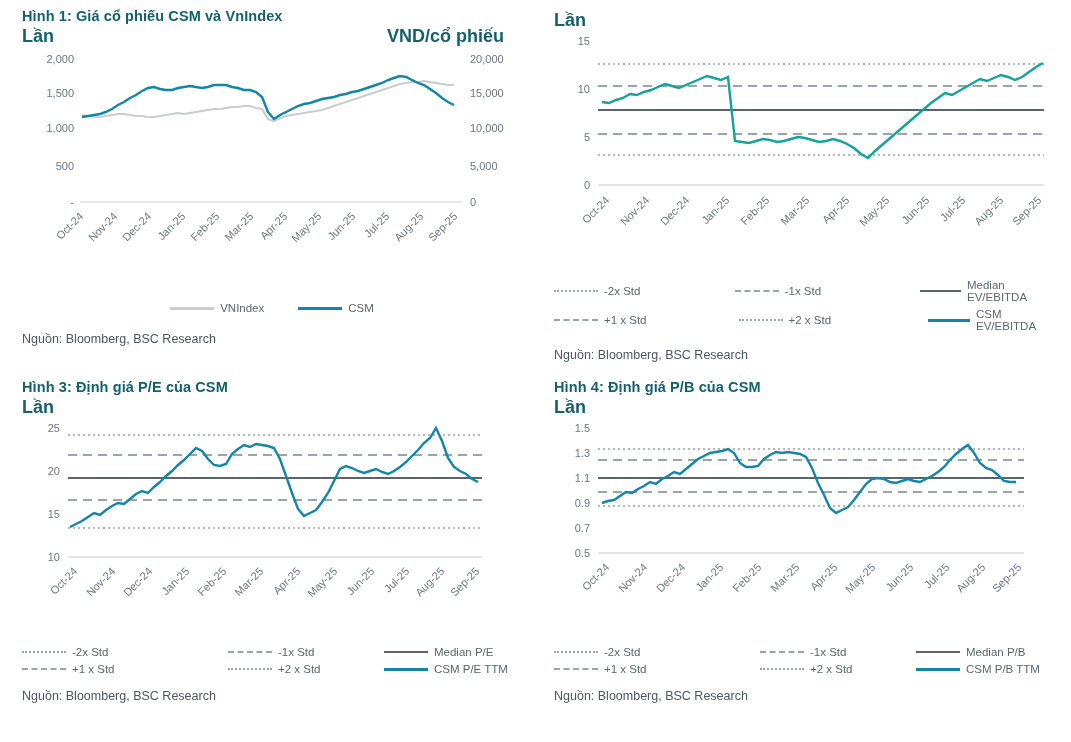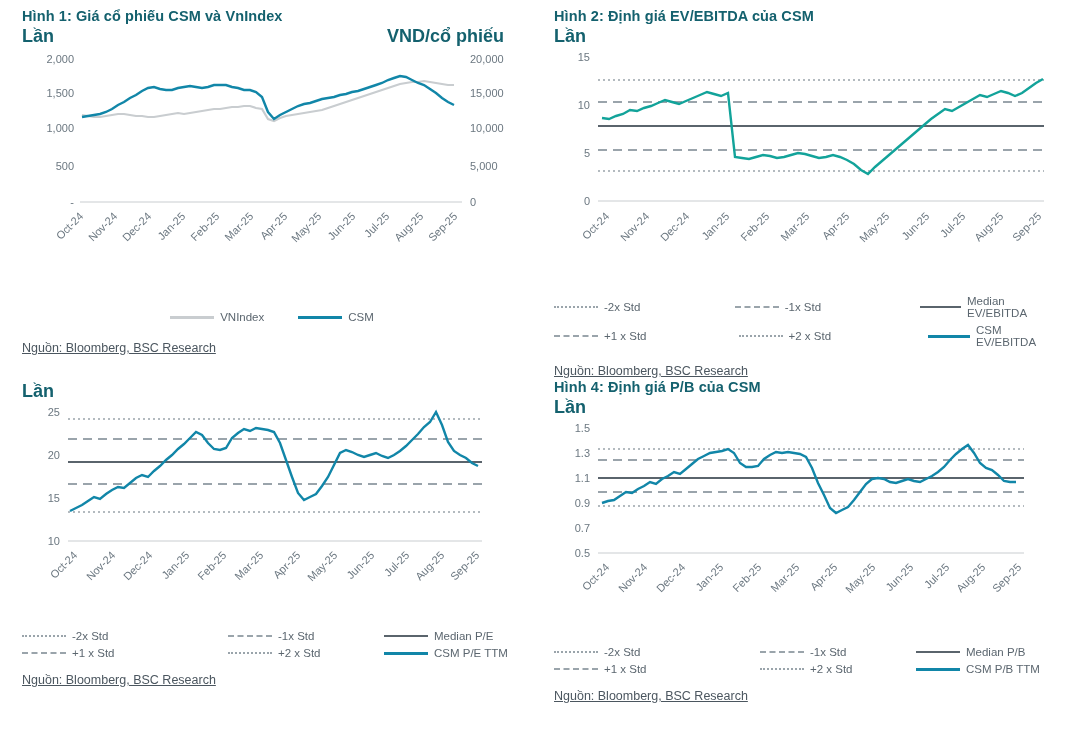--- a/index.html
+++ b/index.html
@@ -4,21 +4,21 @@
 <style>
   html,body{margin:0;padding:0;background:#ffffff;}
   body{width:1071px;height:742px;font-family:"Liberation Sans",sans-serif;color:#3f4a54;overflow:hidden;}
   .grid{display:grid;grid-template-columns:532px 539px;grid-template-rows:371px 371px;width:949px;height:742px;}
   .panel{position:relative;box-sizing:border-box;padding:8px 10px 0 22px;}
   .ptitle{font-size:14.5px;font-weight:bold;color:#14616e;letter-spacing:.1px;}
   .punit{font-size:18px;font-weight:bold;color:#14616e;margin-top:2px;}
   .plot-wrap{position:relative;}
   svg{display:block;overflow:visible;}
   .axlabel{font-size:11px;fill:#6b7780;font-family:"Liberation Sans",sans-serif;}
-  .src{font-size:12.5px;color:#4b565f;text-decoration:underline;}
+  .src{font-size:12.5px;color:#4b565f;}
   .legend{font-size:11.5px;color:#5b666f;}
   .lgrow{display:flex;gap:36px;}
   .lgitem{display:flex;align-items:center;gap:6px;}
   .swatch{display:inline-block;width:44px;height:0;border-top-width:2px;border-top-style:solid;}
   .sw-dot{border-top-style:dotted;border-color:#9aa4ab;border-top-width:2px;}
   .sw-dash{border-top-style:dashed;border-color:#9aa4ab;border-top-width:2px;}
   .sw-solid{border-top-style:solid;border-color:#5a646c;border-top-width:2px;}
   .sw-teal{border-top-style:solid;border-color:#1186a8;border-top-width:3px;}
   .sw-grey{border-top-style:solid;border-color:#c9cdd0;border-top-width:3px;}
   .tickrot{font-size:11px;fill:#6b7780;}
@@ -65,36 +65,35 @@
           <text class="tickrot" transform="translate(198,170) rotate(-45)" text-anchor="end">Feb-25</text>
           <text class="tickrot" transform="translate(232,170) rotate(-45)" text-anchor="end">Mar-25</text>
           <text class="tickrot" transform="translate(266,170) rotate(-45)" text-anchor="end">Apr-25</text>
           <text class="tickrot" transform="translate(300,170) rotate(-45)" text-anchor="end">May-25</text>
           <text class="tickrot" transform="translate(334,170) rotate(-45)" text-anchor="end">Jun-25</text>
           <text class="tickrot" transform="translate(368,170) rotate(-45)" text-anchor="end">Jul-25</text>
           <text class="tickrot" transform="translate(402,170) rotate(-45)" text-anchor="end">Aug-25</text>
           <text class="tickrot" transform="translate(436,170) rotate(-45)" text-anchor="end">Sep-25</text>
         </g>
       </svg>
-      <div class="legend" style="display:flex;gap:34px;justify-content:center;margin-top:24px;">
+      <div class="legend" style="display:flex;gap:34px;justify-content:center;margin-top:15px;">
         <span class="lgitem">
           <i class="swatch sw-grey"></i>
           <span>VNIndex</span>
         </span>
         <span class="lgitem">
           <i class="swatch sw-teal"></i>
           <span>CSM</span>
         </span>
       </div>
       <div class="src" style="margin-top:18px;">Nguồn: Bloomberg, BSC Research</div>
     </div>
   </div>
 
   <div class="panel">
-    <div class="ptitle">Hình 2: Định giá EV/EBITDA của CSM</div>
     <div class="punit">Lần</div>
     <div class="plot-wrap">
       <svg width="500" height="240" viewBox="0 0 500 240">
         <g>
           <text class="axlabel" x="36" y="14" text-anchor="end">15</text>
           <text class="axlabel" x="36" y="62" text-anchor="end">10</text>
           <text class="axlabel" x="36" y="110" text-anchor="end">5</text>
           <text class="axlabel" x="36" y="158" text-anchor="end">0</text>
         </g>
         <line x1="44" y1="154" x2="490" y2="154" stroke="#c9cdd0" stroke-width="1"></line>
@@ -147,20 +146,21 @@
             <i class="swatch sw-teal"></i>
             <span>CSM EV/EBITDA</span>
           </span>
         </div>
       </div>
       <div class="src" style="margin-top:16px;">Nguồn: Bloomberg, BSC Research</div>
     </div>
   </div>
 
   <div class="panel">
+    <div class="ptitle">Hình 3: Định giá P/E của CSM</div>
     <div class="punit">Lần</div>
     <div class="plot-wrap">
       <svg width="500" height="220" viewBox="0 0 500 220">
         <g>
           <text class="axlabel" x="38" y="14" text-anchor="end">25</text>
           <text class="axlabel" x="38" y="57" text-anchor="end">20</text>
           <text class="axlabel" x="38" y="100" text-anchor="end">15</text>
           <text class="axlabel" x="38" y="143" text-anchor="end">10</text>
         </g>
         <line x1="46" y1="139" x2="460" y2="139" stroke="#c9cdd0" stroke-width="1"></line>

